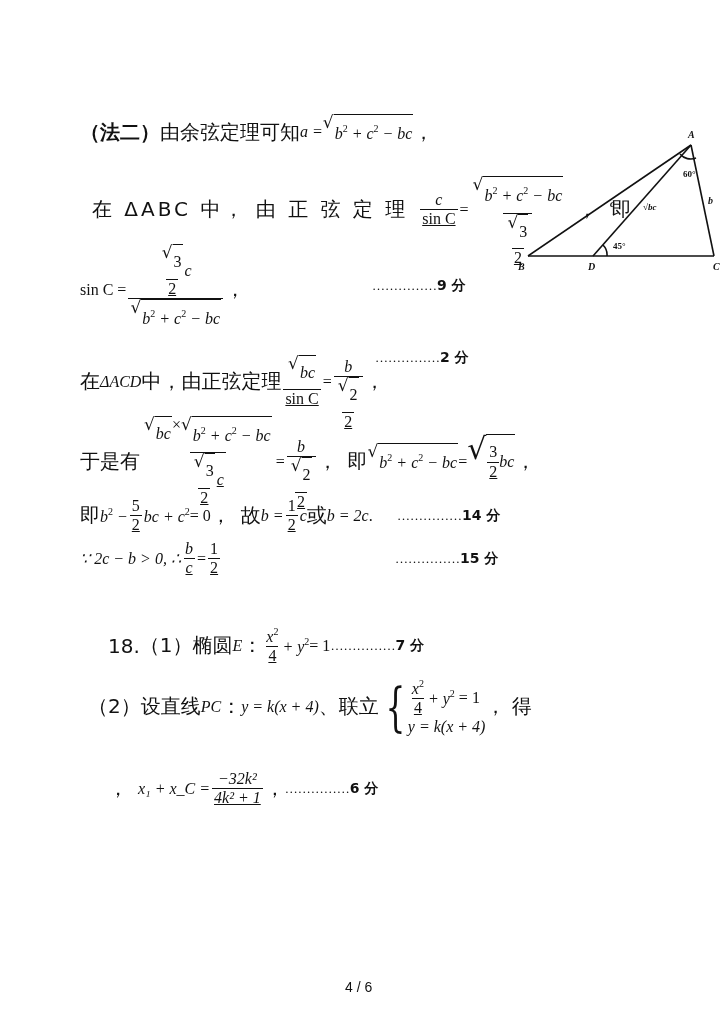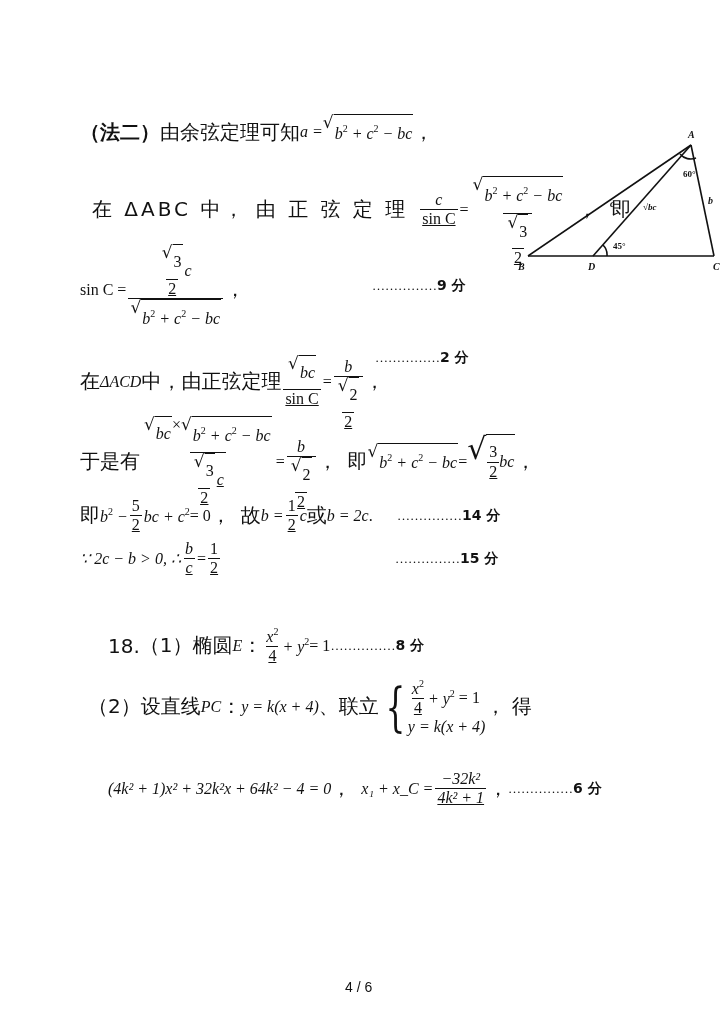--- a/index.html
+++ b/index.html
@@ -236,21 +236,21 @@
   <span class="cn">椭圆</span>
   <span class="m">E</span>
   <span class="cn">：</span>
   <span class="frac m">
       <span class="num">x<sup>2</sup></span>
       <span class="den r">4</span>
     </span>
   <span class="m">+ y<sup>2</sup></span>
     <span class="r"> = 1</span>
   <span class="dots">……………</span>
-    <span class="score">8 分</span>
+    <span class="score">7 分</span>
 </div>
 
 <div class="line" style="left:88px; top:678px;">
   <span class="cn">（2）</span>
   <span class="cn">设直线</span>
   <span class="m">PC</span>
   <span class="cn">：</span>
   <span class="m">y = k(x + 4)</span>
   <span class="cn">、联立</span>
   <span class="brace-sys">
@@ -264,21 +264,20 @@
           <span class="m">+ y<sup>2</sup></span>
           <span class="r">&nbsp;= 1</span>
         </span>
       <span class="m">y = k(x + 4)</span>
     </span>
   </span>
   <span class="cn">， 得</span>
 </div>
 
 <div class="line" style="left:108px; top:770px;">
-  <span class="m">(4k² + 1)x² + 32k²x + 64k² − 4 = 0</span>
   <span class="cn">，</span>
   <span class="gap"></span>
   <span class="m">x₁ + x_C = </span>
   <span class="frac m">
       <span class="num">−32k²</span>
       <span class="den">4k² + 1</span>
     </span>
   <span class="cn">，</span>
   <span class="dots">……………</span>
     <span class="score">6 分</span>

